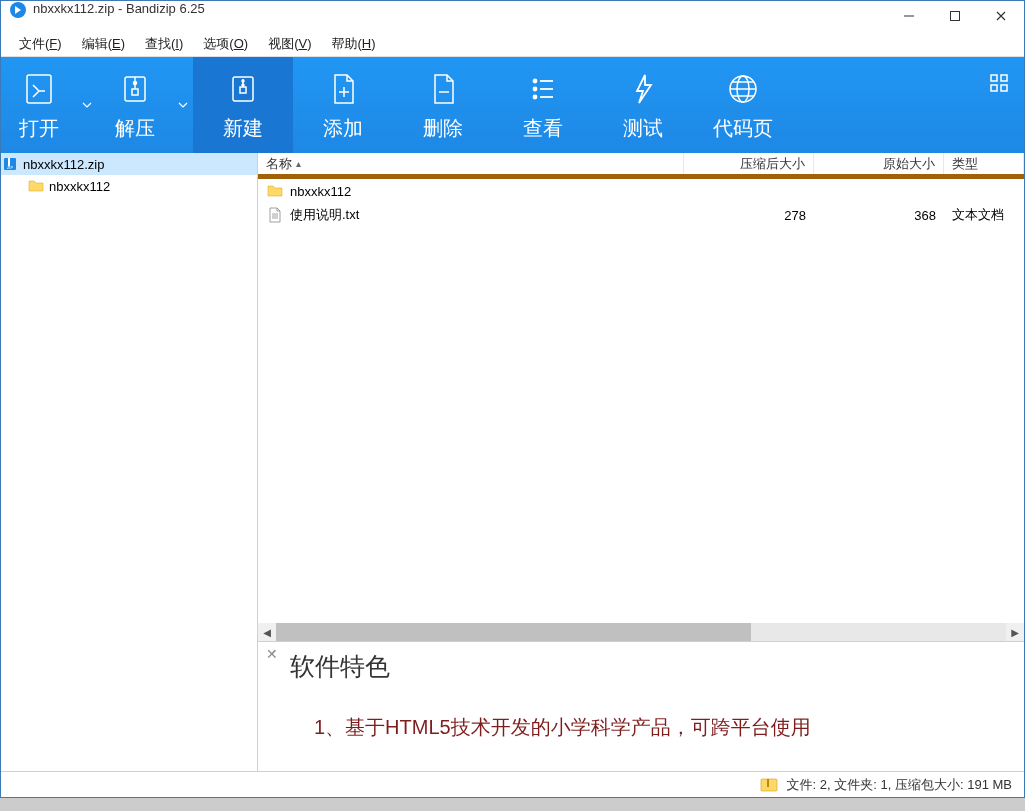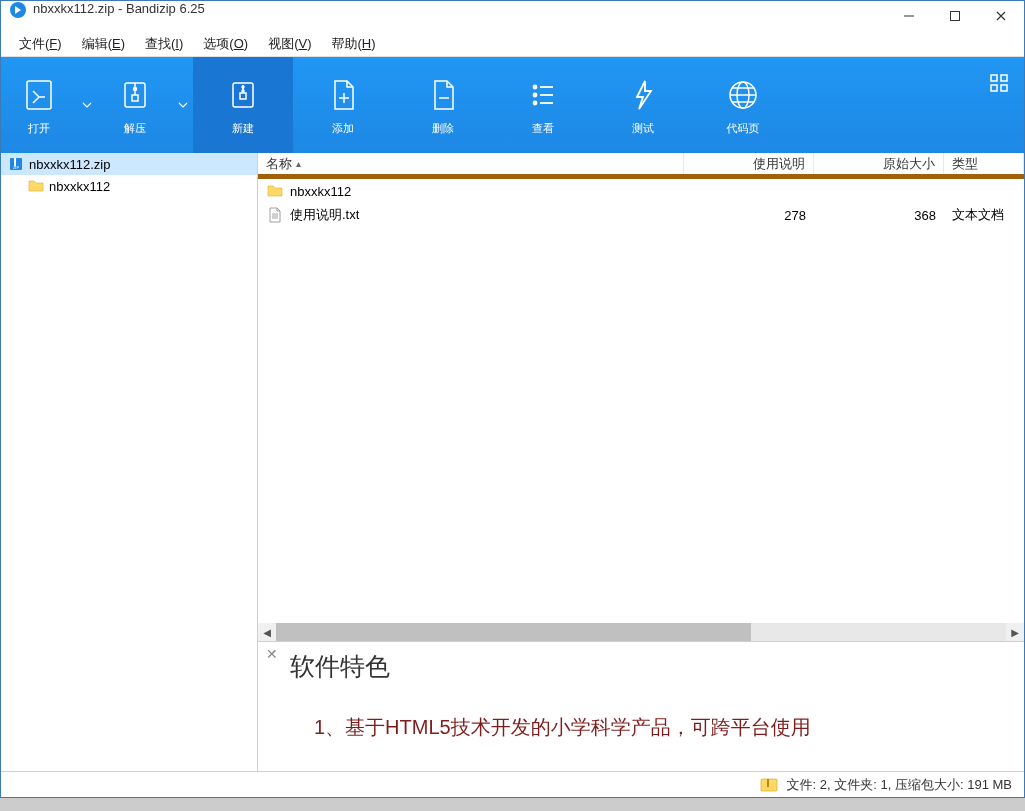--- a/index.html
+++ b/index.html
@@ -68,21 +68,21 @@
     justify-content: center;
     cursor: pointer;
     position: relative;
   }
   .ribbon-btn.active { background: #1976d2; }
   .ribbon-btn .rb-icon {
     width: 40px; height: 40px;
     display: flex; align-items: center; justify-content: center;
     margin-bottom: 6px;
   }
-  .ribbon-btn .rb-label { font-size: 11px; }
+  .ribbon-btn .rb-label { font-size: 20px; }
   .ribbon-dropdown-arrow {
     width: 20px;
     display: flex;
     align-items: center;
     justify-content: center;
     cursor: pointer;
   }
   .ribbon-spacer { flex: 1; }
   .ribbon-menu-icon {
     width: 50px;
@@ -98,21 +98,21 @@
   }
   .sidebar {
     width: 257px;
     border-right: 1px solid #d0d0d0;
     background: #fff;
     overflow: auto;
   }
   .tree-item {
     display: flex; align-items: center;
     height: 22px;
-    padding-left: 6px;
+    padding-left: 0;
     cursor: pointer;
     font-size: 13px;
   }
   .tree-item.selected { background: #cce8ff; }
   .tree-item .tree-icon { width: 18px; display: inline-flex; align-items: center; justify-content: center; margin-right: 4px; }
   .tree-item.child { padding-left: 26px; }
   .content {
     flex: 1;
     display: flex;
     flex-direction: column;
@@ -372,21 +372,21 @@
     </div>
 
     <div class="content">
       <div class="filelist">
         <div class="list-header">
           <div class="col col-name">
             <span>名称</span>
             <span class="sort-indicator">▴</span>
           </div>
           <div class="col col-csize">
-            <span>使用说明</span>
+            <span>压缩后大小</span>
           </div>
           <div class="col col-osize">
             <span>原始大小</span>
           </div>
           <div class="col col-type">
             <span>类型</span>
           </div>
         </div>
         <div class="list-body">
           <div class="list-row">

